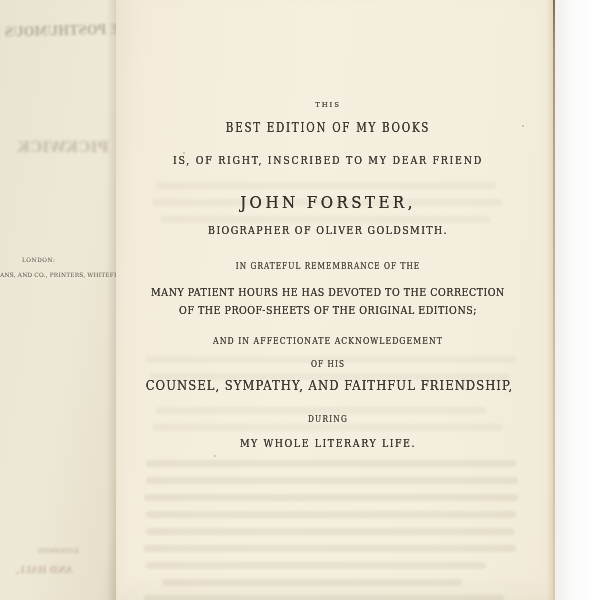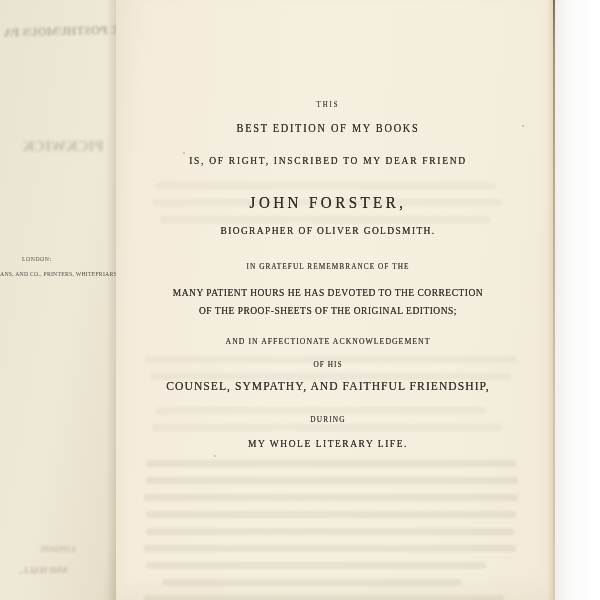--- a/index.html
+++ b/index.html
@@ -1,20 +1,20 @@
 <!DOCTYPE html>
 <html><head>
 <meta charset="utf-8">
 <style>
   html, body { margin: 0; padding: 0; width: 600px; height: 600px; }
   body { background: #ffffff; overflow: hidden;
          font-family: "DejaVu Serif", "Liberation Serif", serif; }
 
   .photo { position: relative; width: 592px; height: 600px; overflow: hidden;
-           background: #fcfcfc; font-family: Liberation Serif, serif; }
+           background: #fcfcfc; }
 
   
   .left-page { position: absolute; left: 0; top: 0; width: 116px; height: 600px;
     background: linear-gradient(100deg, #e9e3d3 0%, #eee8d7 55%, #e6dfcb 92%, #dcd3bd 100%); }
 
   .imprint { position: absolute; color: #55504b; }
   .imprint-city { left: 22px; top: 256px; font-size: 6px; letter-spacing: 0.6px;
     transform: scaleX(0.95); transform-origin: left; white-space: nowrap; }
   .imprint-printer { left: 0px; top: 271px; font-size: 6px; letter-spacing: 0.2px;
     transform: scaleX(0.97); transform-origin: left; white-space: nowrap; }

